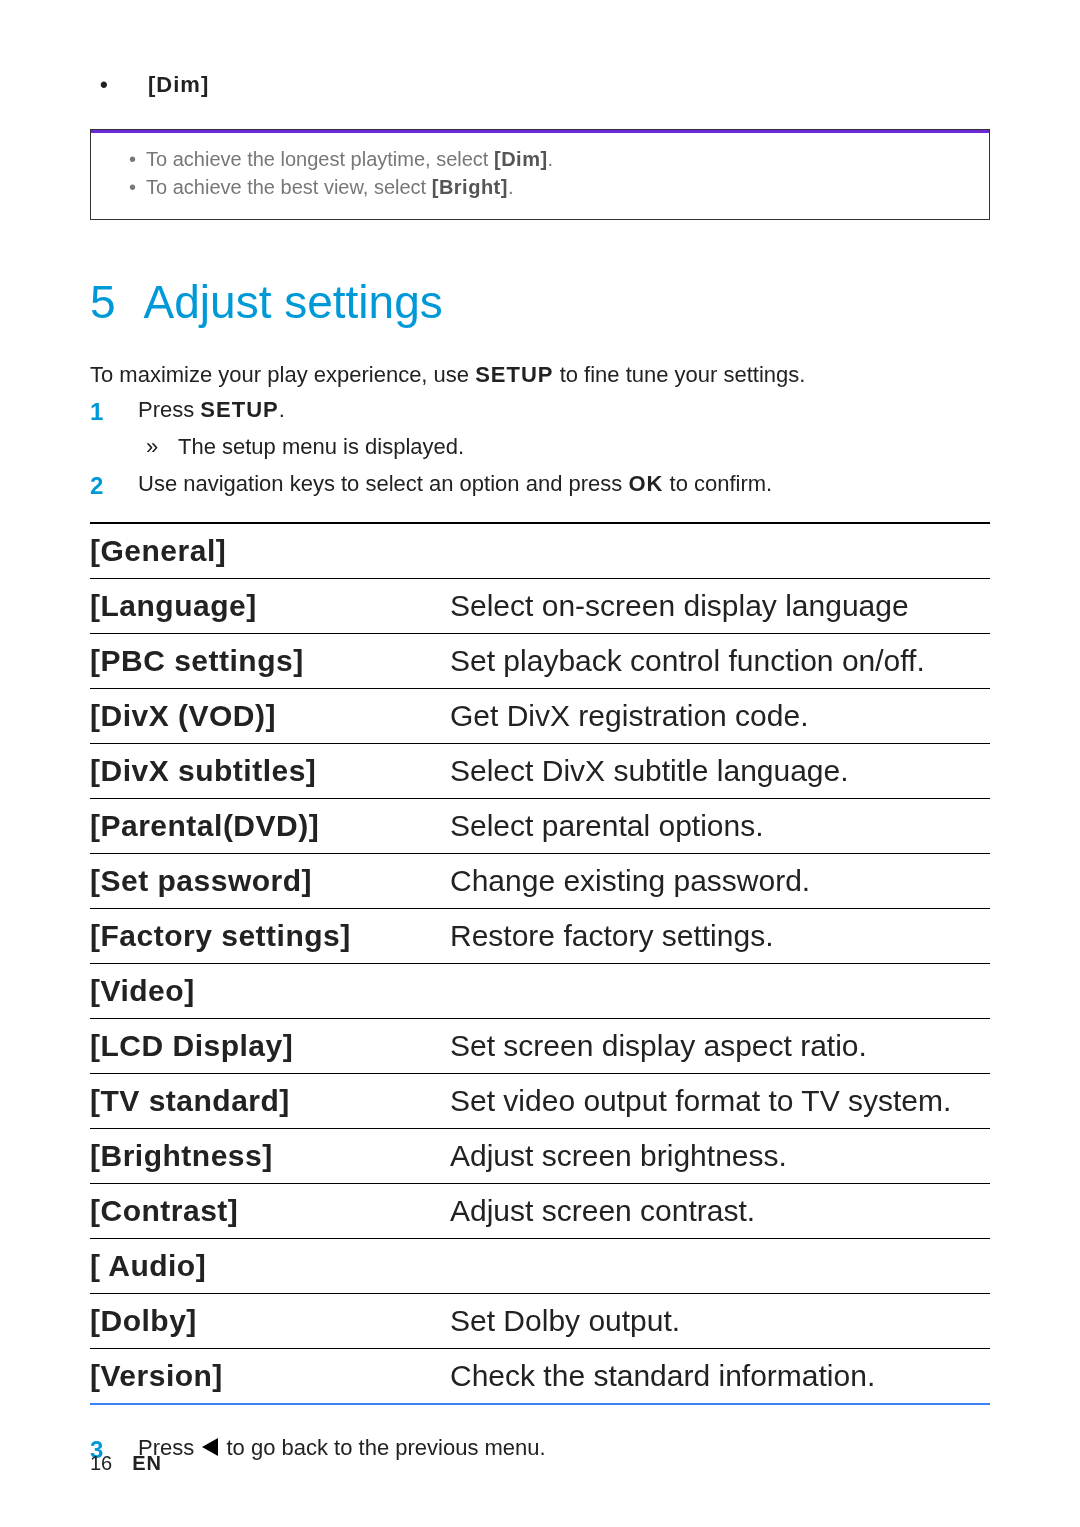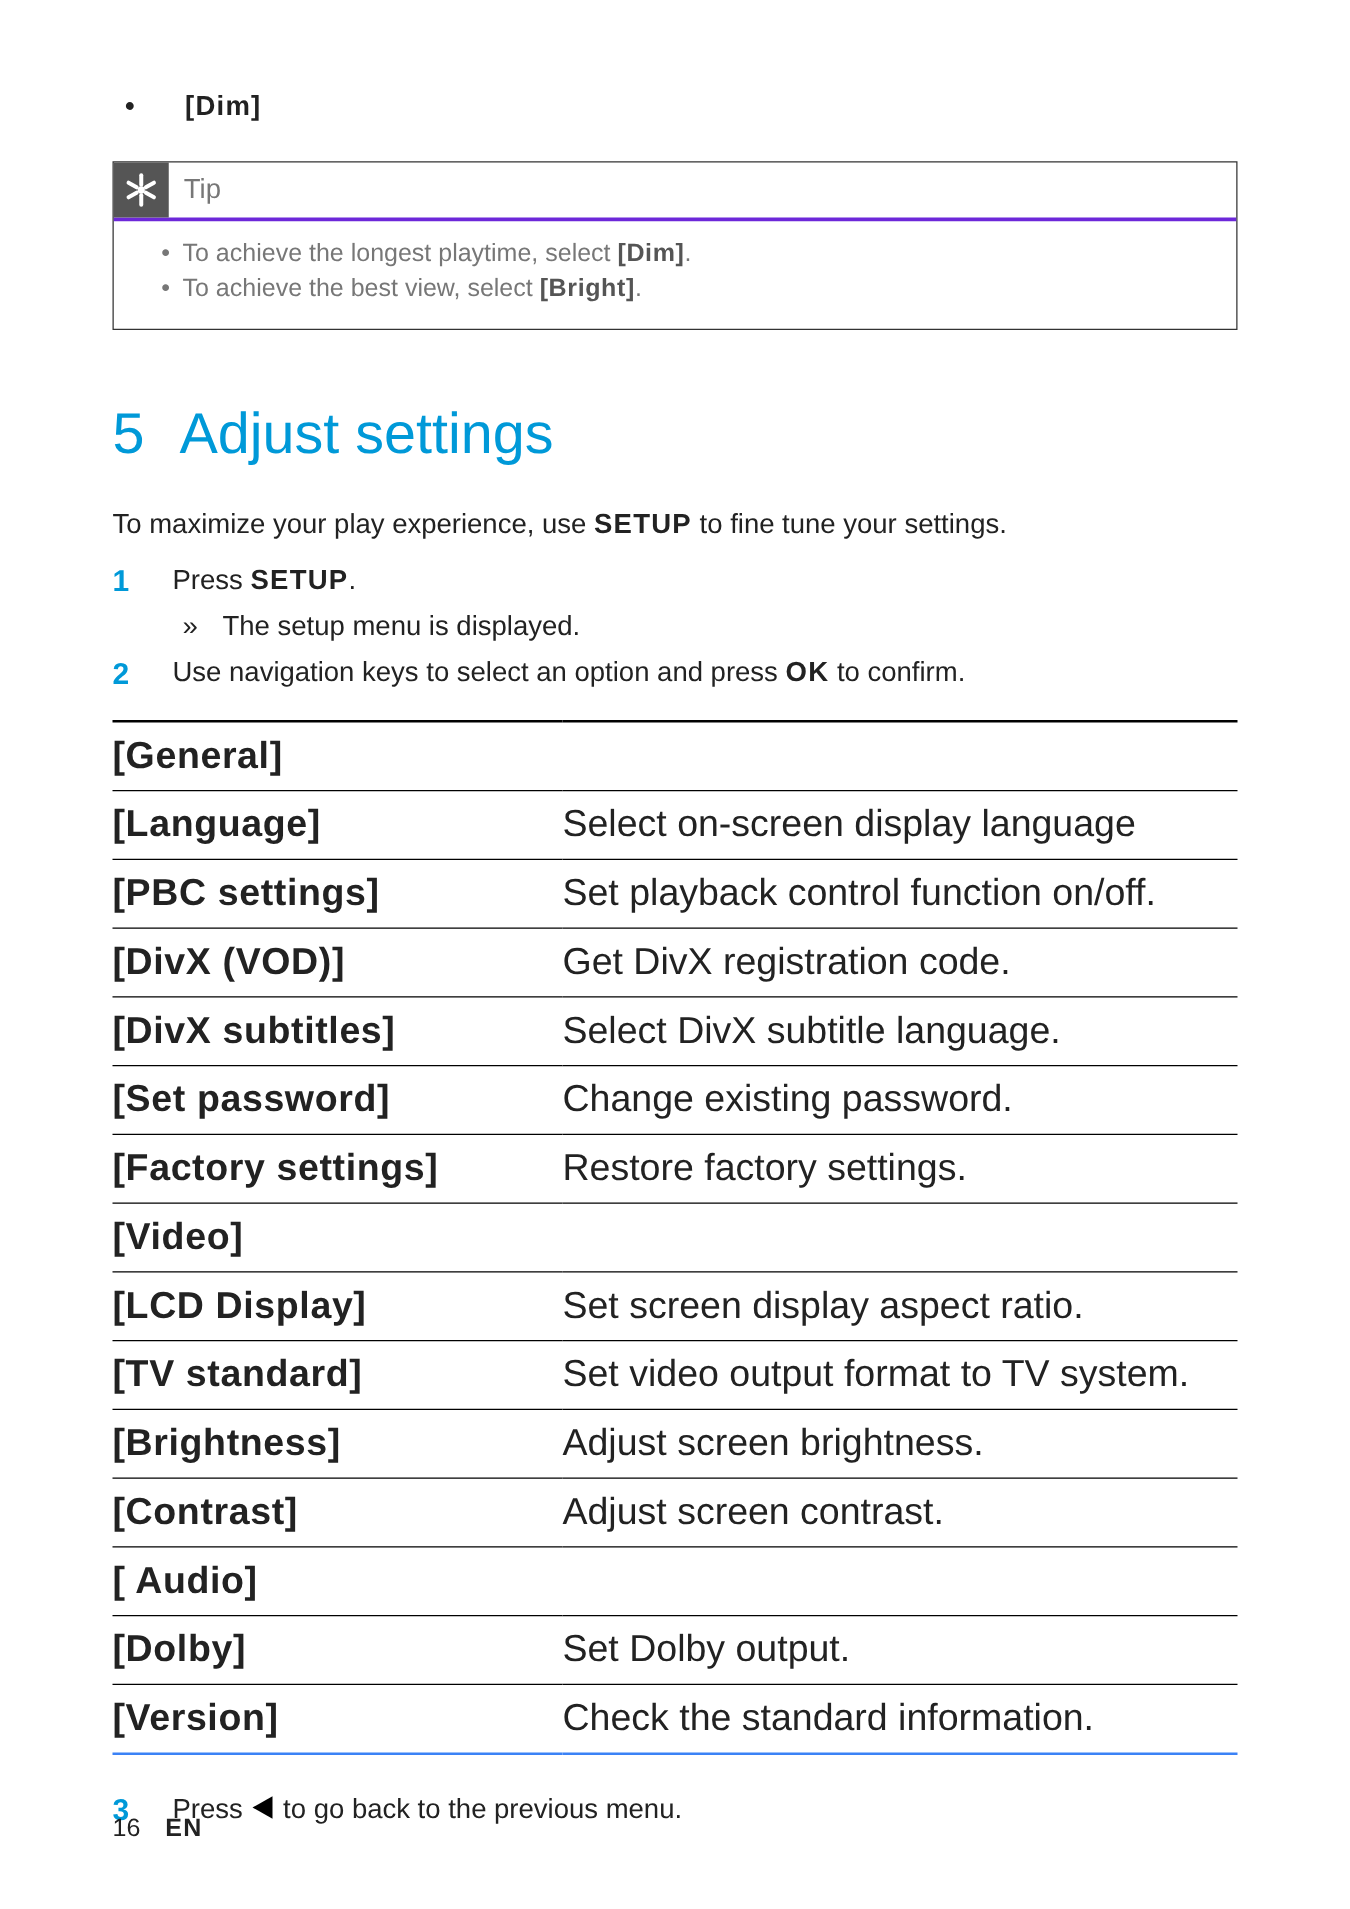--- a/index.html
+++ b/index.html
@@ -62,21 +62,21 @@
   .tip-body b { color: #555; font-weight: bold; letter-spacing: 0.5px; }
   h1.section {
     font-size: 46px;
     font-weight: normal;
     color: #0099d8;
     margin: 0 0 26px 0;
     display: flex;
     gap: 28px;
   }
   h1.section .num { }
-  .intro { margin-bottom: 14px; }
+  .intro { margin-bottom: 4px; }
   .intro b { font-weight: bold; letter-spacing: 1px; }
   .steps { margin: 0 0 20px 0; padding: 0; list-style: none; }
   .steps > li { display: flex; margin-bottom: 6px; }
   .step-num {
     color: #0099d8;
     font-weight: bold;
     font-size: 24px;
     width: 48px;
     flex-shrink: 0;
   }
@@ -129,36 +129,20 @@
 </style>
 </head>
 <body>
 
 <div class="top-bullet">
   <span class="dot">•</span>
   <span class="label">[Dim]</span>
 </div>
 
 <div class="tip-box">
-  <div class="tip-header">
-    <span class="tip-icon">
-      <svg viewBox="0 0 24 24">
-          <g fill="#fff">
-            <circle cx="12" cy="12" r="2.2"></circle>
-            <rect x="10.8" y="2" width="2.4" height="8" rx="1.2"></rect>
-            <rect x="10.8" y="14" width="2.4" height="8" rx="1.2"></rect>
-            <rect x="10.8" y="2" width="2.4" height="8" rx="1.2" transform="rotate(60 12 12)"></rect>
-            <rect x="10.8" y="14" width="2.4" height="8" rx="1.2" transform="rotate(60 12 12)"></rect>
-            <rect x="10.8" y="2" width="2.4" height="8" rx="1.2" transform="rotate(-60 12 12)"></rect>
-            <rect x="10.8" y="14" width="2.4" height="8" rx="1.2" transform="rotate(-60 12 12)"></rect>
-          </g>
-        </svg>
-    </span>
-    <span class="tip-title">Tip</span>
-  </div>
   <div class="tip-body">
     <ul id="tip-list">
         <li><span>To achieve the longest playtime, select </span><b>[Dim]</b><span>.</span></li>
         <li><span>To achieve the best view, select </span><b>[Bright]</b><span>.</span></li>
       </ul>
   </div>
 </div>
 
 <h1 class="section">
   <span class="num">5</span>
@@ -199,20 +183,24 @@
       </tr>
       <tr>
         <td class="left">[DivX (VOD)]</td>
         <td class="right">Get DivX registration code.</td>
       </tr>
       <tr>
         <td class="left">[DivX subtitles]</td>
         <td class="right">Select DivX subtitle language.</td>
       </tr>
       <tr>
+        <td class="left">[Parental(DVD)]</td>
+        <td class="right">Select parental options.</td>
+      </tr>
+      <tr>
         <td class="left">[Set password]</td>
         <td class="right">Change existing password.</td>
       </tr>
       <tr>
         <td class="left">[Factory settings]</td>
         <td class="right">Restore factory settings.</td>
       </tr>
       <tr>
         <td class="left">[Video]</td>
         <td class="right"></td>

